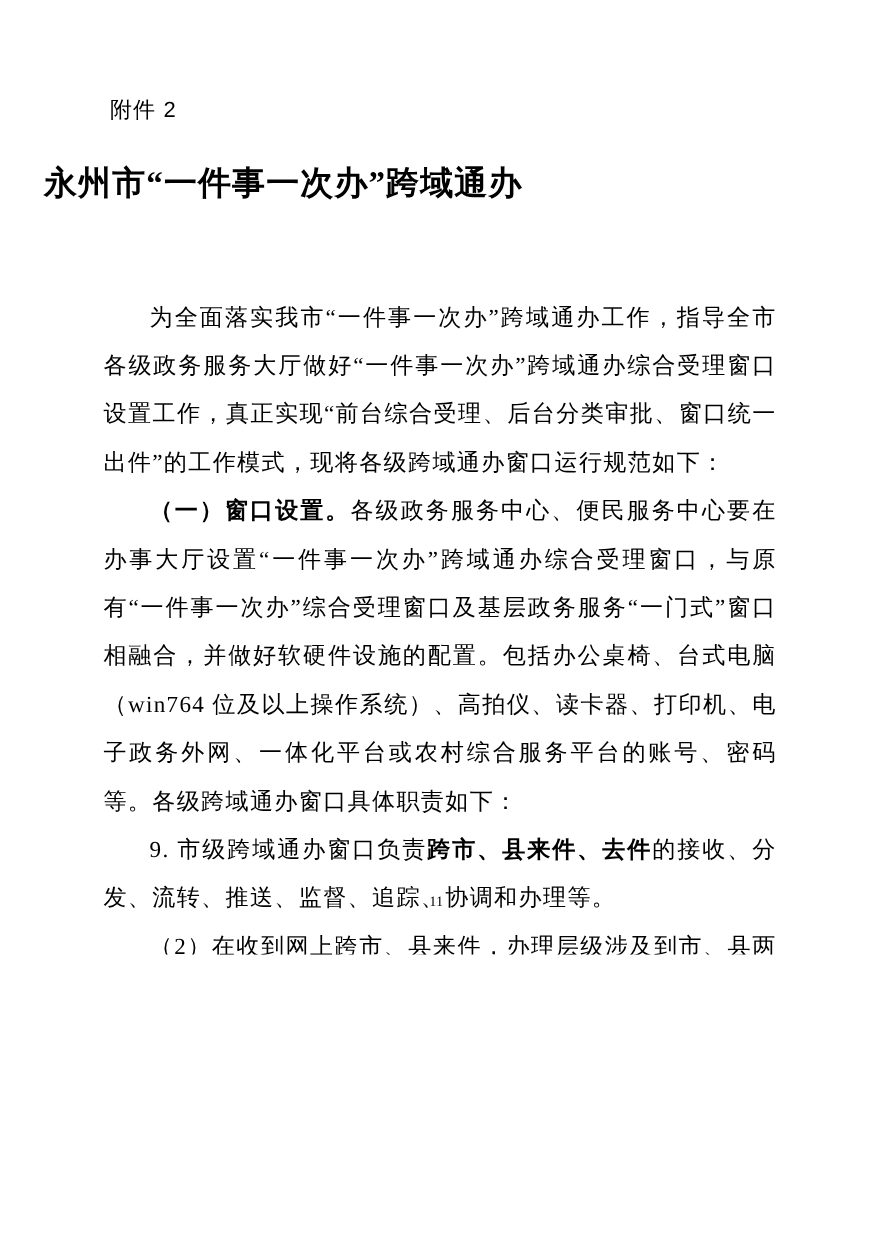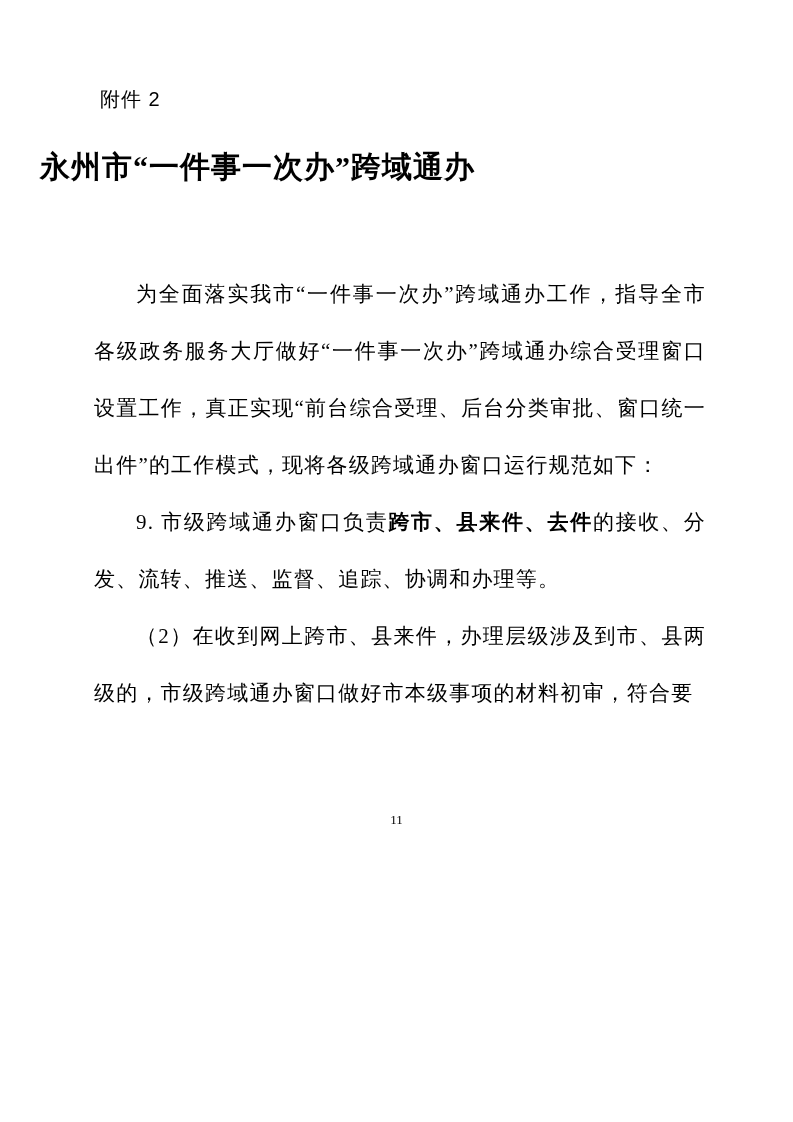--- a/index.html
+++ b/index.html
@@ -33,21 +33,21 @@
     line-height: 41px;
     letter-spacing: 1px;
     margin-left: 40px;
   }
   .doc-body {
     position: absolute;
     left: 94px;
     top: 266px;
     width: 612px;
     font-size: 21px;
-    line-height: 57px;
+    line-height: 44px;
     text-align: justify;
     letter-spacing: 1.2px;
   }
   .doc-body p {
     margin: 0;
     text-indent: 2em;
   }
   .doc-body .bold {
     font-weight: 700;
   }
@@ -67,19 +67,20 @@
 <div class="page">
 
   <div class="attachment-label">附件 2</div>
 
   <div class="doc-title">
     <div>永州市“一件事一次办”跨域通办</div>
   </div>
 
   <div class="doc-body">
       <p><span>为全面落实我市“一件事一次办”跨域通办工作，指导全市各级政务服务大厅做好“一件事一次办”跨域通办综合受理窗口设置工作，真正实现“前台综合受理、后台分类审批、窗口统一出件”的工作模式，现将各级跨域通办窗口运行规范如下：</span></p>
+      <p><span class="bold">（一）窗口设置。</span><span>各级政务服务中心、便民服务中心要在办事大厅设置“一件事一次办”跨域通办综合受理窗口，与原有“一件事一次办”综合受理窗口及基层政务服务“一门式”窗口相融合，并做好软硬件设施的配置。包括办公桌椅、台式电脑（win764 位及以上操作系统）、高拍仪、读卡器、打印机、电子政务外网、一体化平台或农村综合服务平台的账号、密码等。各级跨域通办窗口具体职责如下：</span></p>
       <p><span>9. 市级跨域通办窗口负责</span><span class="bold">跨市、县来件、去件</span><span>的接收、分发、流转、推送、监督、追踪、协调和办理等。</span></p>
       <p><span>（2）在收到网上跨市、县来件，办理层级涉及到市、县两级的，市级跨域通办窗口做好市本级事项的材料初审，符合要</span></p>
     </div>
 
   <div class="page-number">11</div>
 
 </div>
 
 </body></html>

